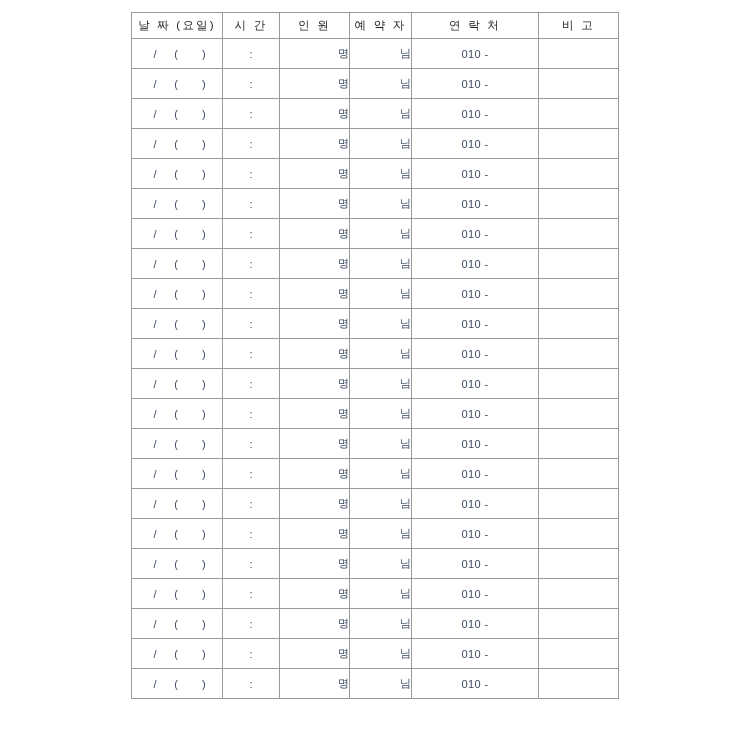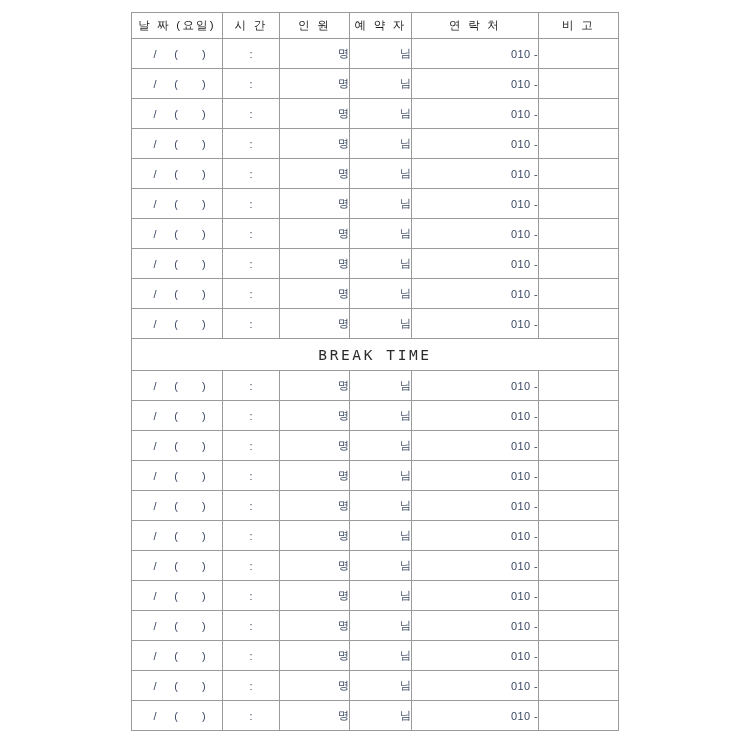--- a/index.html
+++ b/index.html
@@ -88,21 +88,21 @@
   }
 
   td.cell-name {
     text-align: right;
     padding-right: 2px;
     font-size: 11px;
     color: #2f3a4d;
   }
 
   td.cell-phone {
-    text-align: right;
+    text-align: center;
     padding-left: 4px;
     font-size: 11px;
     color: #4a5878;
     letter-spacing: 0.4px;
   }
 
   td.cell-note {
     background: #ffffff;
   }
 
@@ -347,23 +347,20 @@
       <span>님</span>
     </td>
     <td class="cell-phone">
       <span>010 -</span>
     </td>
     <td class="cell-note">
       <span></span>
     </td>
   </tr>
 
-  <tr class="break-row">
-    <td colspan="6">BREAK TIME</td>
-  </tr>
 
   <tr class="data-row">
     <td class="cell-date">
       <span class="dslash">/</span><span class="dparen"><span class="pl">(</span><span class="pr">)</span></span>
     </td>
     <td class="cell-time">
       <span>:</span>
     </td>
     <td class="cell-people">
       <span>명</span>

